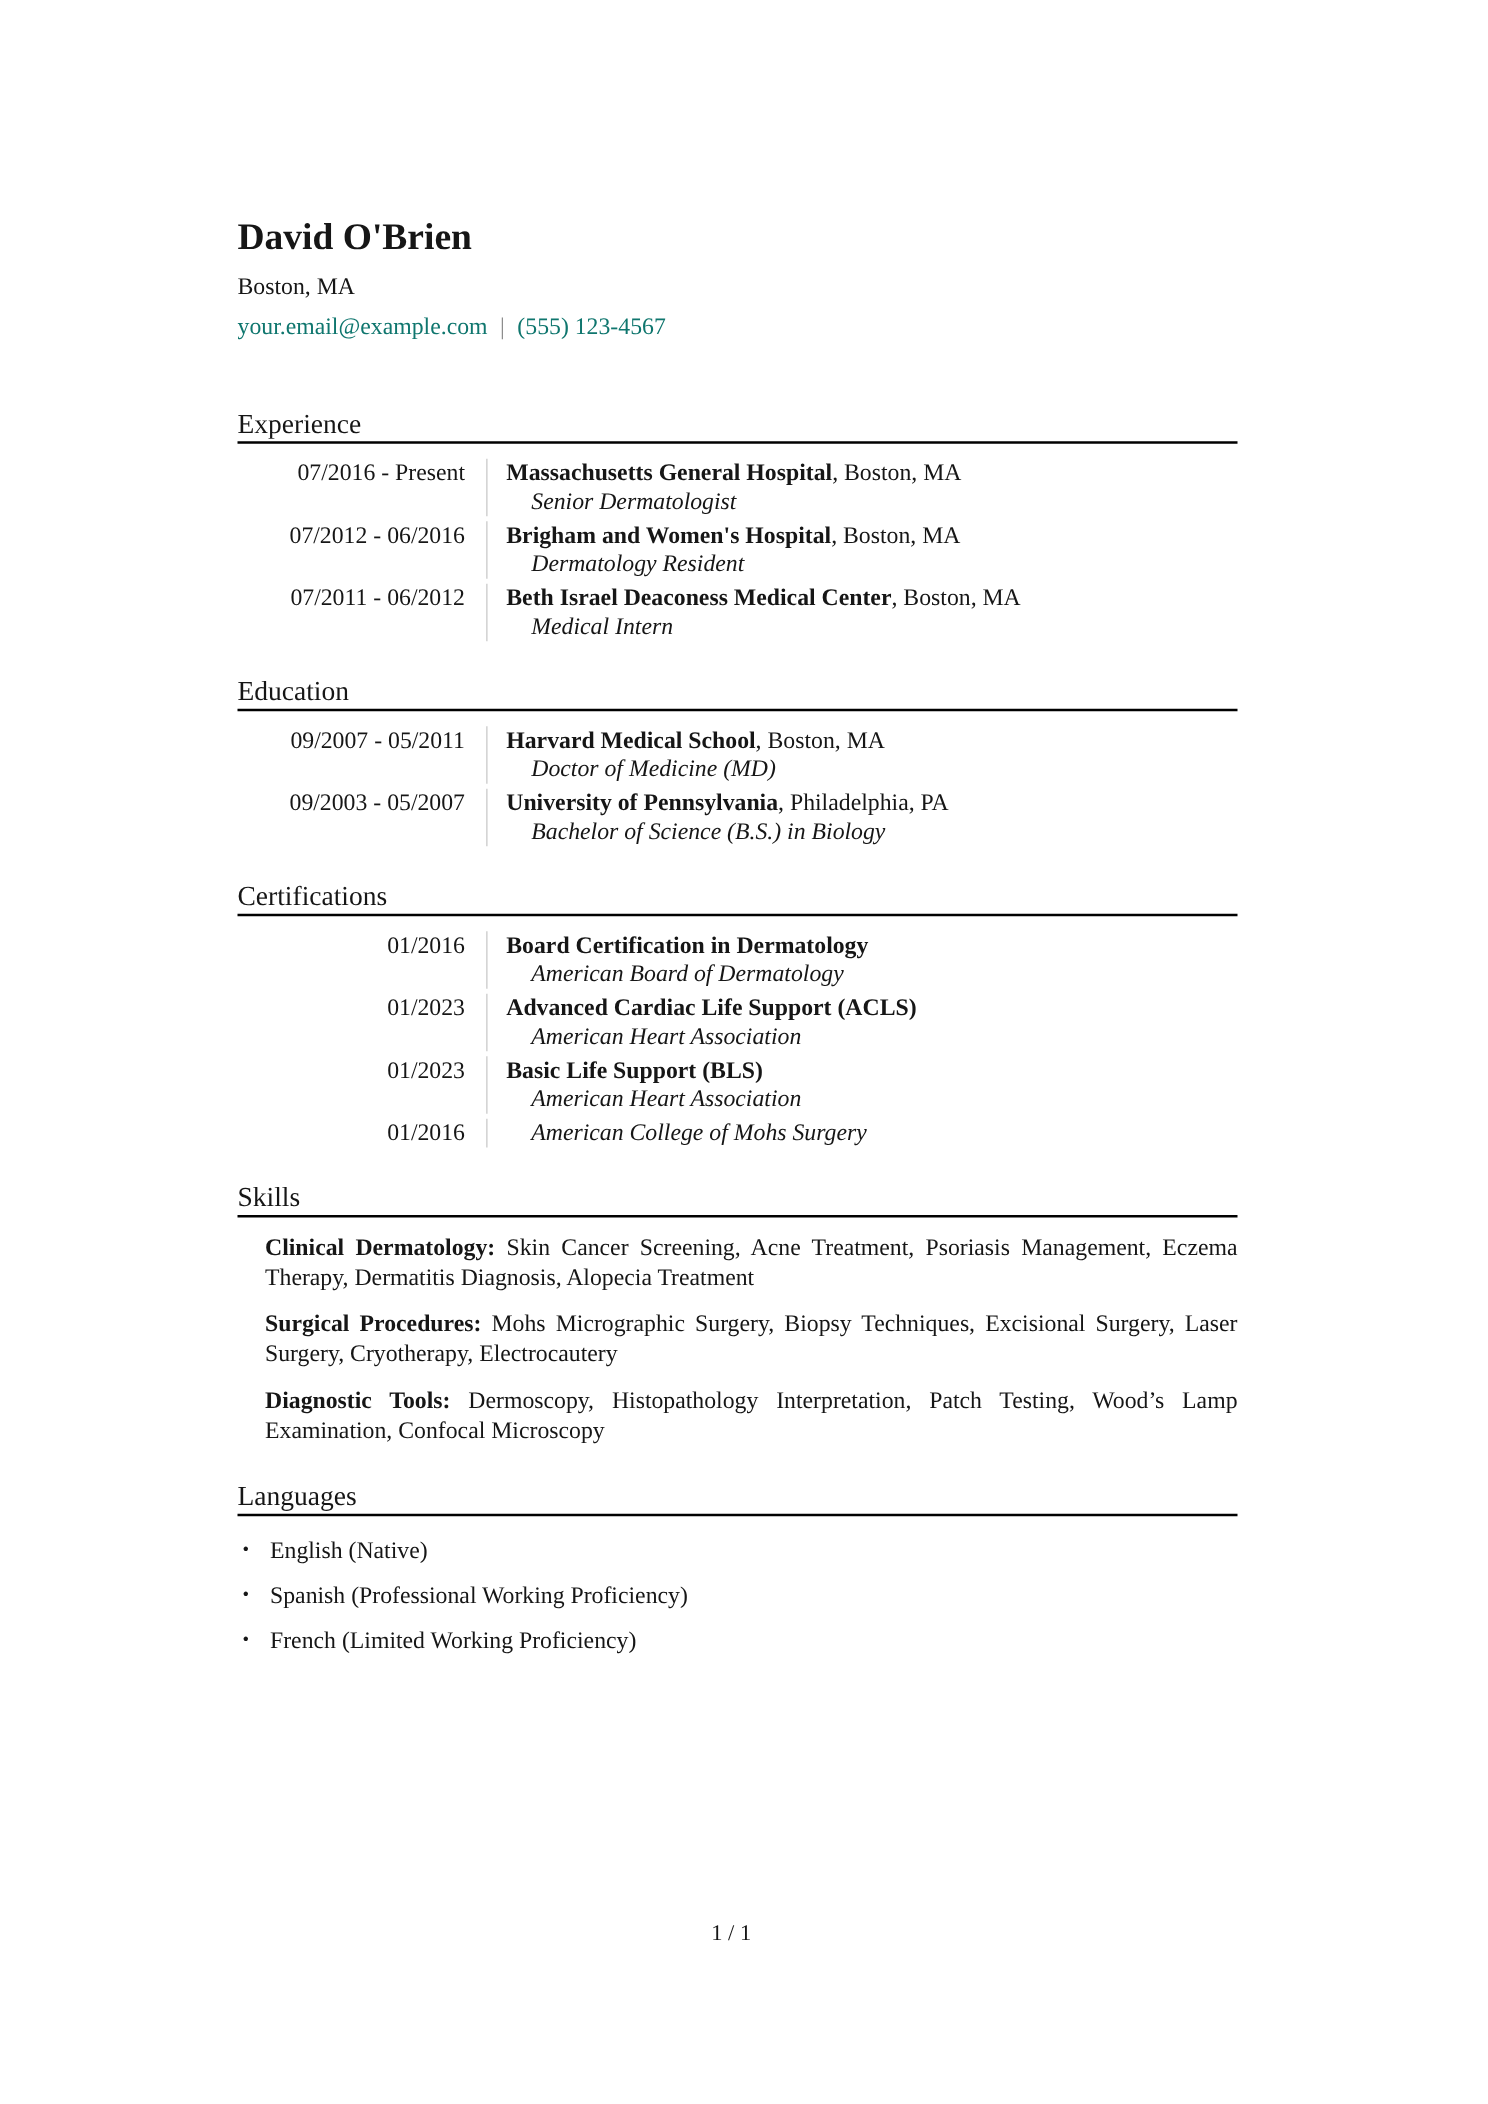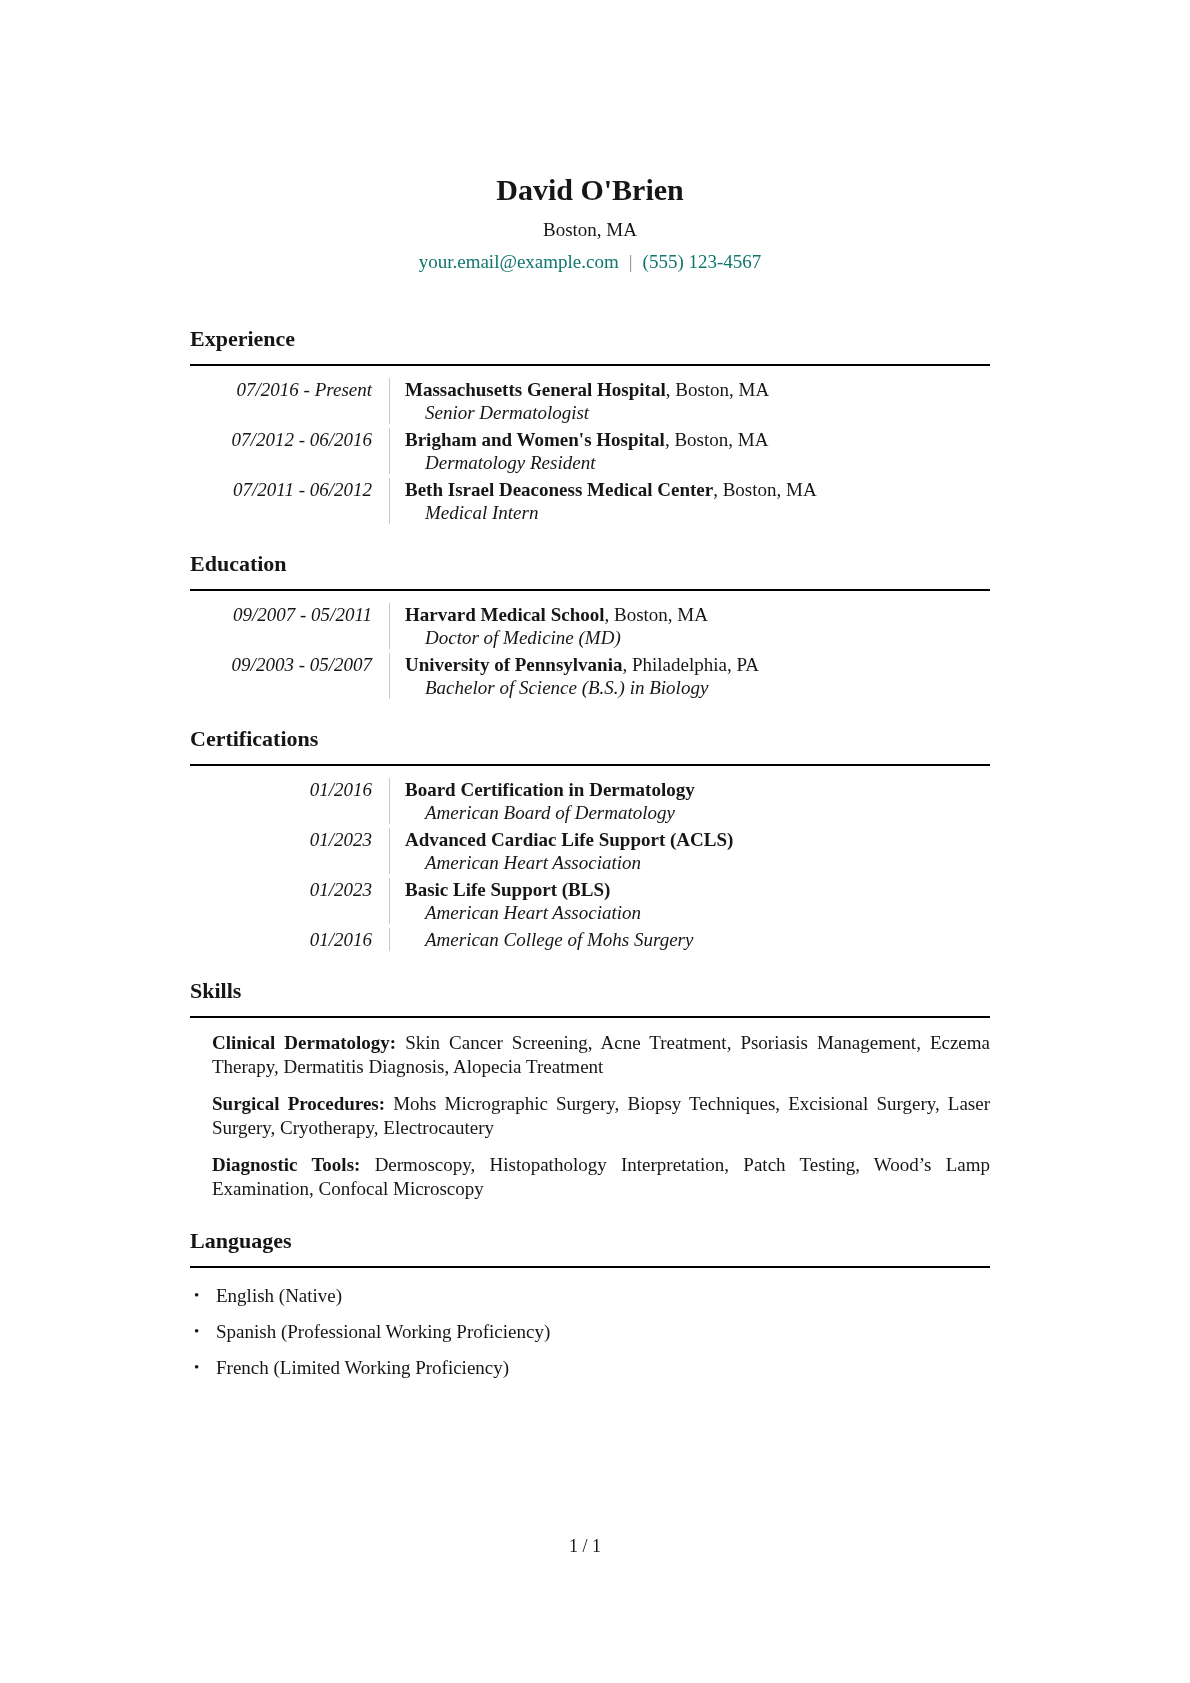--- a/index.html
+++ b/index.html
@@ -9,21 +9,21 @@
     background: #ffffff;
     color: #161616;
     font-family: "Liberation Serif", "DejaVu Serif", serif;
     position: relative;
     overflow: hidden;
   }
   .page {
     padding: 172px 200px 0 190px;
   }
   
-  .hdr { text-align: center; }
+  .hdr { }
   .hdr-name {
     font-size: 30px;
     font-weight: bold;
     line-height: 36px;
     margin: 0;
   }
   .hdr-loc {
     font-size: 19px;
     line-height: 23px;
     margin-top: 10px;
@@ -37,38 +37,37 @@
     color: #0f766e;
     text-decoration: none;
     cursor: pointer;
   }
   .contact-sep { color: #8a8a8a; margin: 0 10px; }
   
   .section { margin-top: 26px; }
   .section.first { margin-top: 52px; }
   .section h2 {
     font-size: 22px;
-    font-weight: bold;
+    font-weight: normal;
     line-height: 27px;
     margin: 0 0 12px 0;
-    padding-bottom: 12px;
+    padding-bottom: 1px;
     border-bottom: 2px solid #000000;
   }
   
   .entry {
     display: flex;
     font-size: 19px;
     line-height: 23px;
     margin-bottom: 4px;
   }
   .entry-dates {
     flex: 0 0 182px;
     text-align: right;
     padding-right: 17px;
-    font-style: italic;
   }
   .entry-body {
     border-left: 1px solid #c8c8c8;
     padding-left: 15px;
     flex: 1;
   }
   .entry-title { font-weight: bold; }
   .entry-sub { font-style: italic; margin-left: 20px; }
   
   .skill-par {

